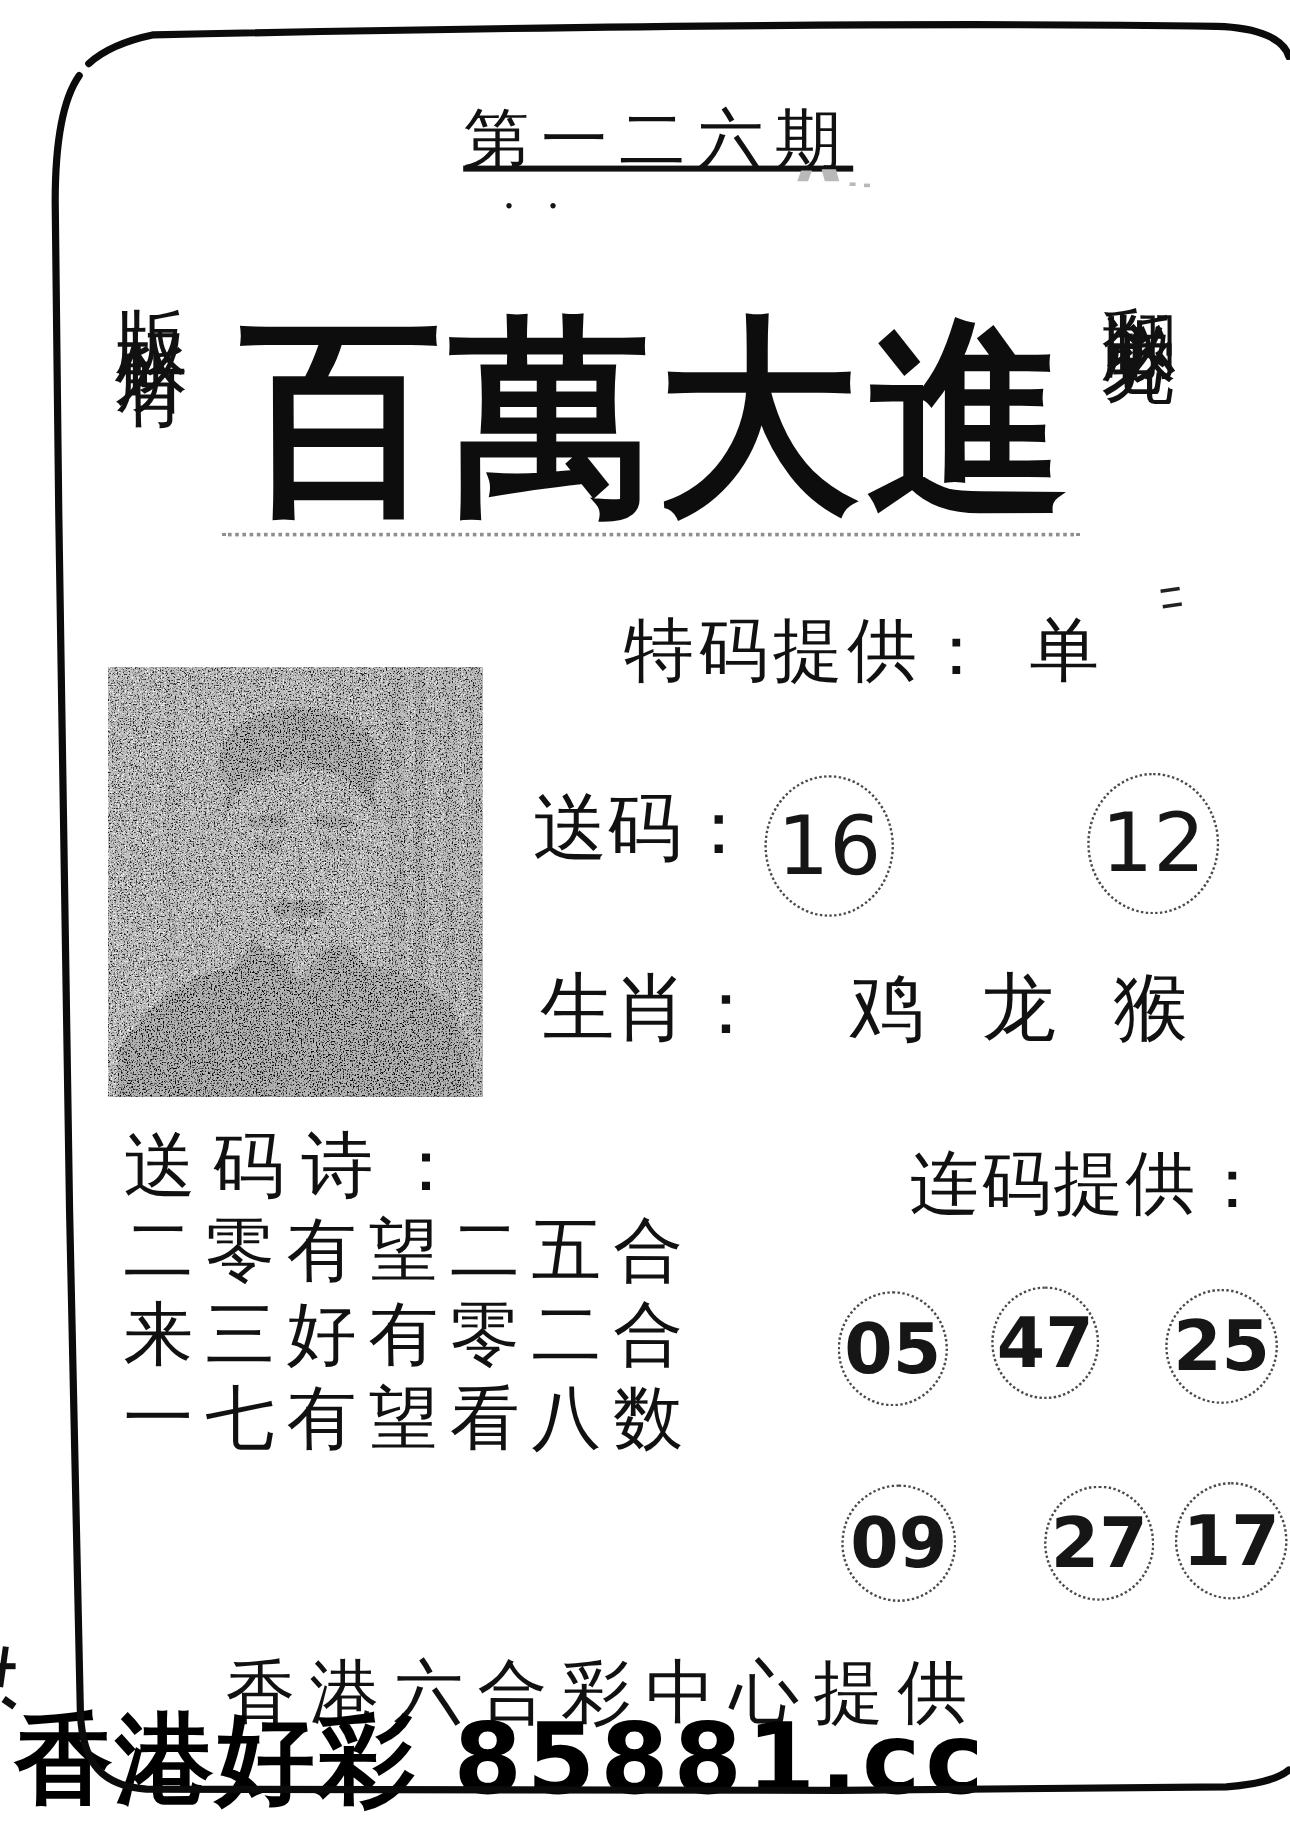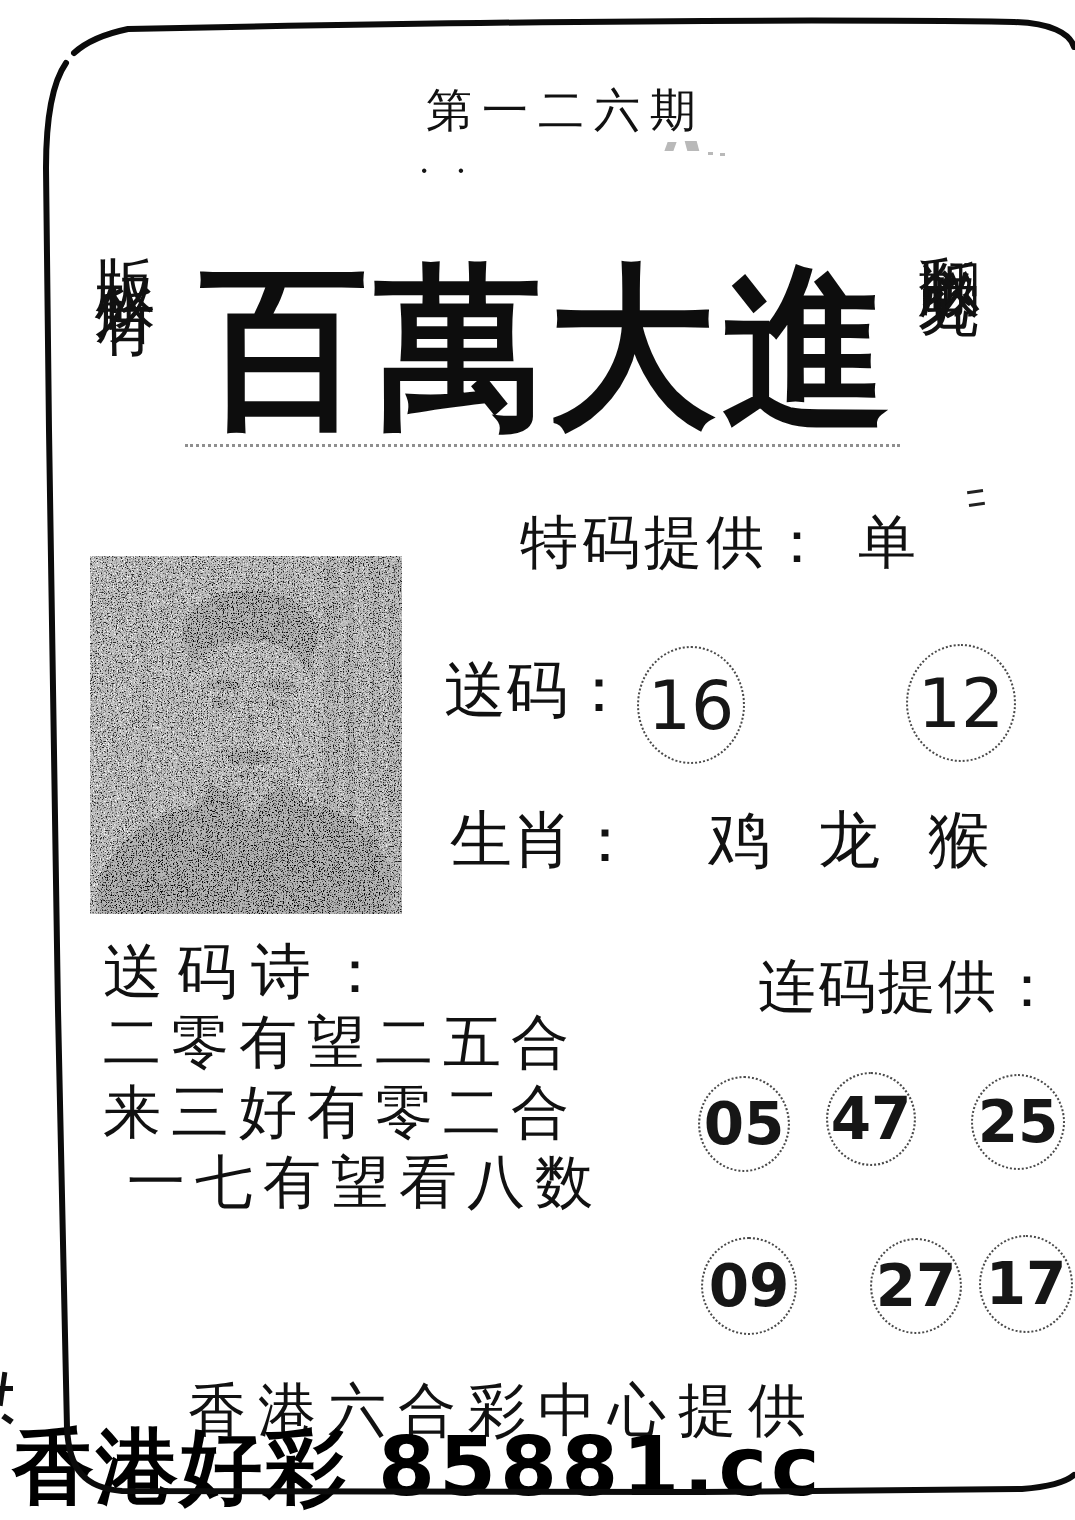--- a/index.html
+++ b/index.html
@@ -4,21 +4,21 @@
 <style>
   html,body{margin:0;padding:0;background:#ffffff;}
   .page{
     position:relative;width:1075px;height:1520px;background:#fff;overflow:hidden;
     font-family:"DejaVu Serif","Liberation Serif",serif;color:#111;
   }
   .abs{position:absolute;}
   
   .frame{position:absolute;left:0;top:0;width:1075px;height:1520px;z-index:9;pointer-events:none;}
   
-  .issue{left:426px;top:80px;font-size:46px;letter-spacing:10px;white-space:nowrap;}
+  .issue{left:386px;top:80px;font-size:55px;letter-spacing:10px;white-space:nowrap;text-decoration:underline;}
   .inkdots{left:420px;top:150px;font-size:24px;font-weight:bold;letter-spacing:10px;color:#151515;}
   .smudge{left:664px;top:138px;width:70px;height:20px;}
   .smudge i{position:absolute;background:#b9b9b9;display:block;}
   .smudge .s1{left:2px;top:4px;width:9px;height:9px;transform:skewX(-20deg);}
   .smudge .s2{left:22px;top:3px;width:12px;height:10px;transform:skewX(15deg);}
   .smudge .s3{left:44px;top:14px;width:5px;height:3px;}
   .smudge .s4{left:56px;top:15px;width:5px;height:3px;}
   
   .vert{writing-mode:vertical-rl;text-orientation:upright;font-size:60px;letter-spacing:14px;line-height:1;}
   .vleft{left:96px;top:210px;height:330px;}
@@ -53,21 +53,21 @@
   .c12{left:906px;top:644px;width:106px;height:114px;}
   .c05{left:698px;top:1076px;width:88px;height:92px;}
   .c47{left:826px;top:1072px;width:86px;height:90px;}
   .c25{left:971px;top:1074px;width:90px;height:92px;}
   .c09{left:701px;top:1237px;width:92px;height:94px;}
   .c27{left:843px;top:1238px;width:88px;height:92px;margin-left:27px;}
   .c17{left:979px;top:1235px;width:90px;height:94px;}
   
   .poem-title{left:103px;top:932px;font-size:60px;letter-spacing:14px;white-space:nowrap;}
   .poem-line{left:103px;font-size:58px;letter-spacing:10px;white-space:nowrap;}
-  .pl0{top:1004px;} .pl1{top:1074px;} .pl2{top:1144px;margin-left:24px;}
+  .pl0{top:1004px;} .pl1{top:1074px;} .pl2{top:1144px;}
   .lianma-label{left:758px;top:948px;font-size:58px;letter-spacing:2px;white-space:nowrap;}
   
   .footer{left:188px;top:1372px;font-size:58px;letter-spacing:12px;white-space:nowrap;}
   .stray{left:0px;top:1372px;width:14px;height:62px;}
   .stray i{position:absolute;background:#101010;display:block;}
   .stray .a{left:0;top:0;width:5px;height:34px;transform:rotate(8deg);}
   .stray .b{left:0;top:14px;width:13px;height:5px;}
   .stray .c{left:2px;top:44px;width:11px;height:6px;transform:rotate(35deg);}
   .watermark{
     left:12px;top:1424px;z-index:8;font-family:"DejaVu Sans","Liberation Sans",sans-serif;

